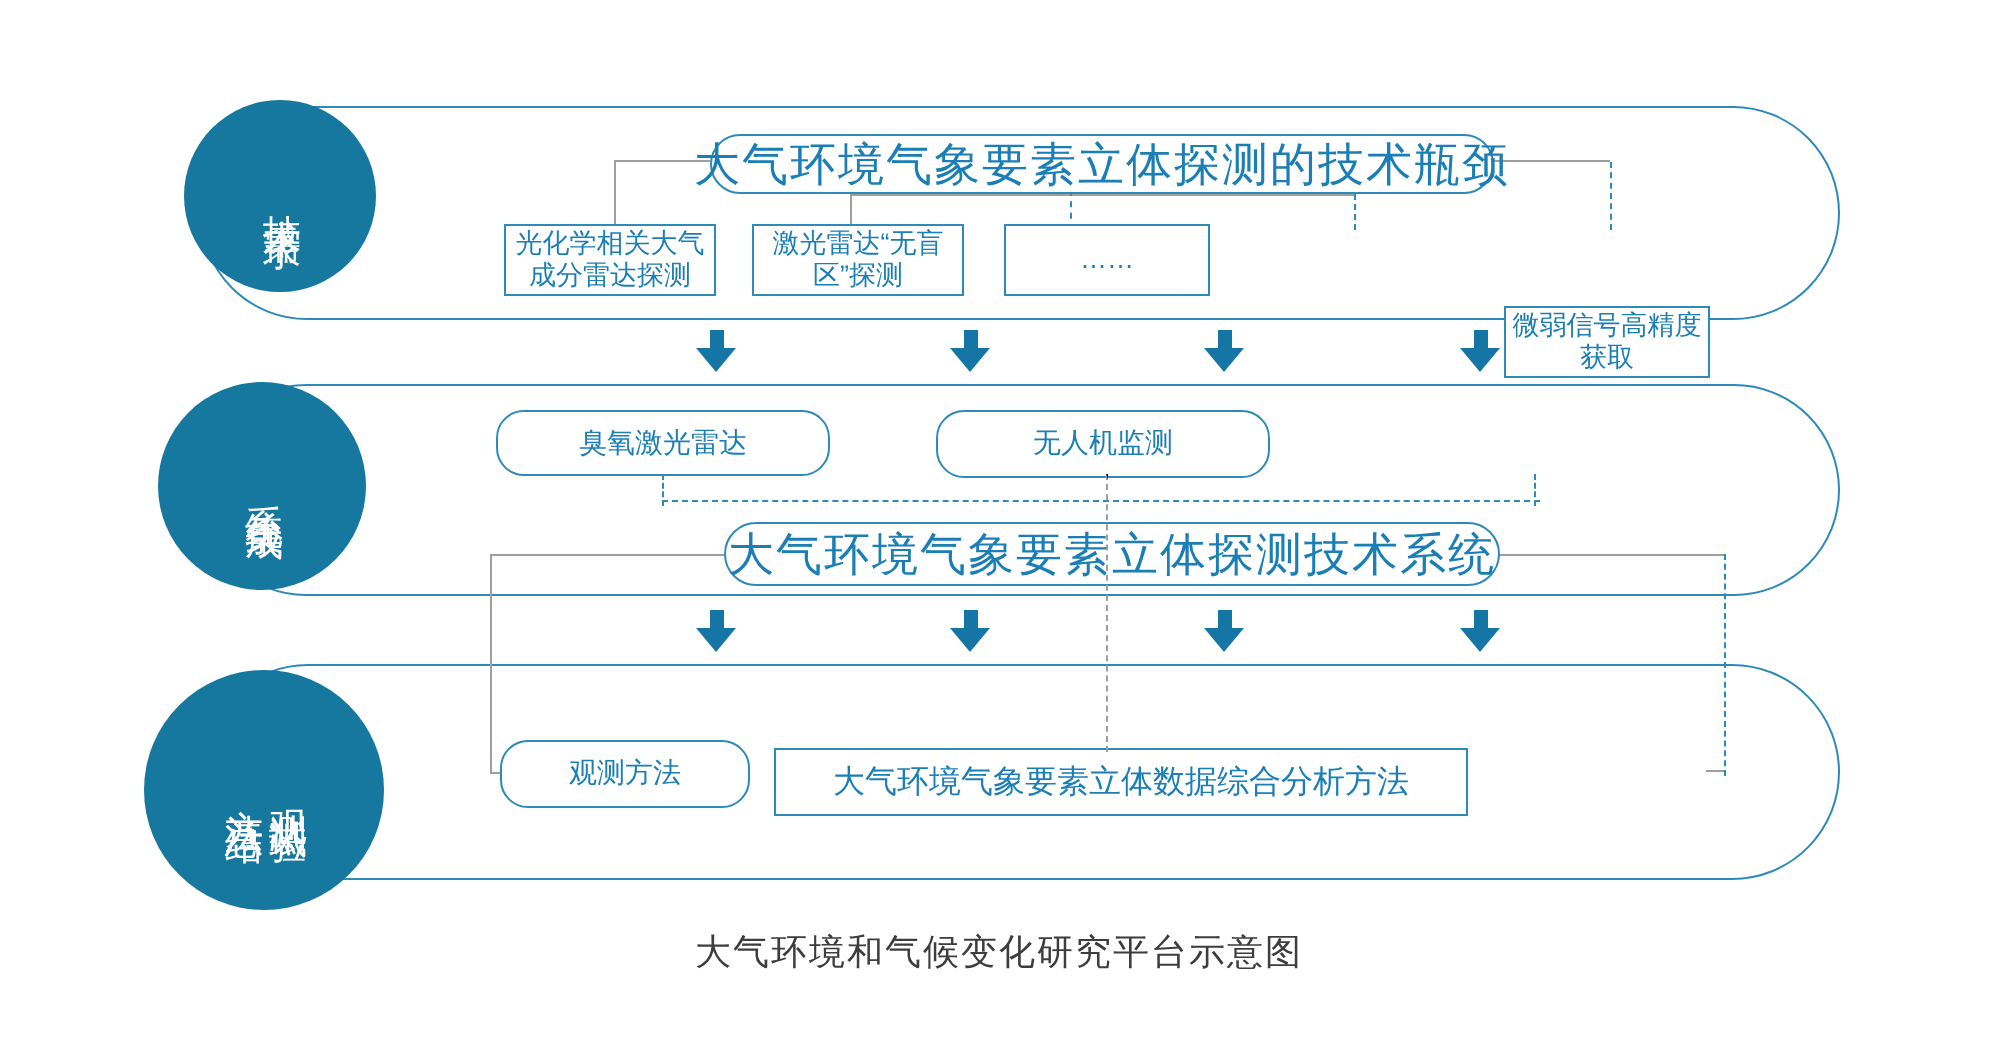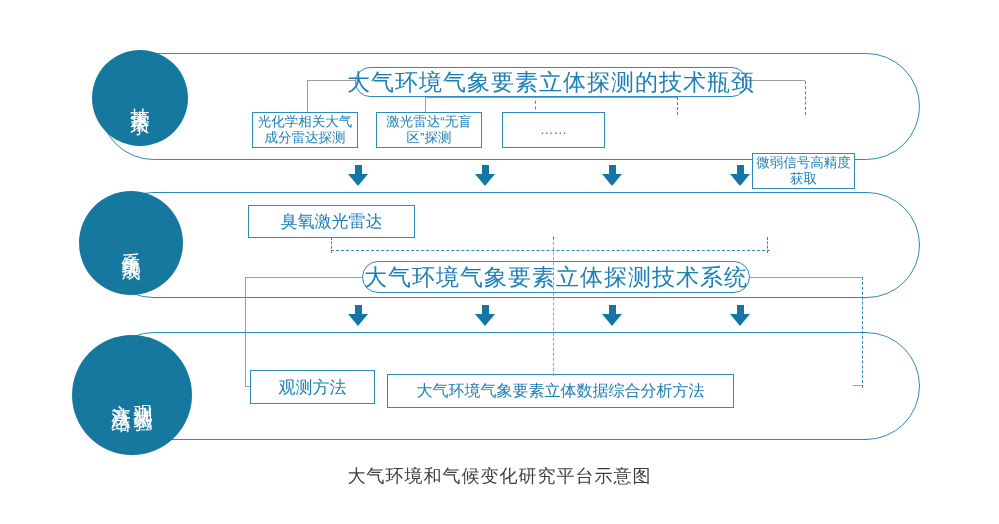--- a/index.html
+++ b/index.html
@@ -26,21 +26,21 @@
     position:absolute;border:1.5px solid var(--line_blue);border-radius:999px;
     background:#fff;color:var(--text_blue);display:flex;align-items:center;justify-content:center;
     font-size:23px;letter-spacing:1px;z-index:3;white-space:nowrap;
   }
   .box{
     position:absolute;border:1.5px solid var(--line_blue);background:#fff;
     color:var(--text_blue);display:flex;align-items:center;justify-content:center;
     text-align:center;z-index:3;
   }
   .box.small{font-size:13.5px;line-height:16px;padding:1px 2px;box-sizing:border-box;}
-  .box.mid{font-size:17px;white-space:nowrap;}
+  .box.mid{font-size:14px;white-space:nowrap;border-radius:14px;}
   .box.wide{font-size:16px;white-space:nowrap;}
   .arrow{position:absolute;width:20px;display:flex;flex-direction:column;align-items:center;z-index:2;}
   .arrow-stem{width:7px;height:9px;background:var(--arrow_blue);}
   .arrow-head{width:0;height:0;border-left:10px solid transparent;border-right:10px solid transparent;border-top:12px solid var(--arrow_blue);}
   .caption{
     position:absolute;left:0;top:464px;width:100%;text-align:center;
     color:var(--caption_color);font-size:18px;letter-spacing:1px;z-index:2;
   }
 </style>
 </head>
@@ -87,20 +87,21 @@
 
   <div class="capsule" style="left:355px;top:67px;width:390px;height:28px;">大气环境气象要素立体探测的技术瓶颈</div>
   <div class="capsule" style="left:362px;top:261px;width:386px;height:30px;font-family:Liberation Mono, monospace;">大气环境气象要素立体探测技术系统</div>
 
   <div class="box small" style="left:252px;top:112px;width:106px;height:36px;">光化学相关大气成分雷达探测</div>
   <div class="box small" style="left:376px;top:112px;width:106px;height:36px;">激光雷达“无盲区”探测</div>
   <div class="box small" style="left:502px;top:112px;width:103px;height:36px;">……</div>
   <div class="box small" style="left:752px;top:112px;width:103px;height:36px;margin-top:41px;">微弱信号高精度获取</div>
 
   <div class="box mid" style="left:248px;top:205px;width:165px;height:31px;">臭氧激光雷达</div>
+  <div class="box mid" style="left:468px;top:205px;width:165px;height:32px;">无人机监测</div>
 
   <div class="box mid" style="left:250px;top:370px;width:123px;height:32px;">观测方法</div>
   <div class="box wide" style="left:387px;top:374px;width:345px;height:32px;">大气环境气象要素立体数据综合分析方法</div>
 
   <div class="arrow" style="left:348px;top:165px;">
       <div class="arrow-stem"></div>
       <div class="arrow-head"></div>
     </div>
   <div class="arrow" style="left:475px;top:165px;">
       <div class="arrow-stem"></div>

